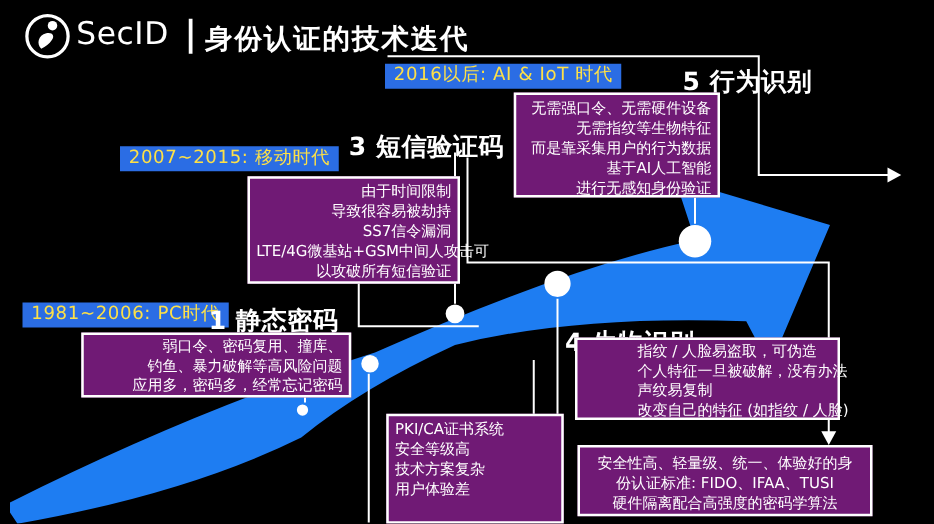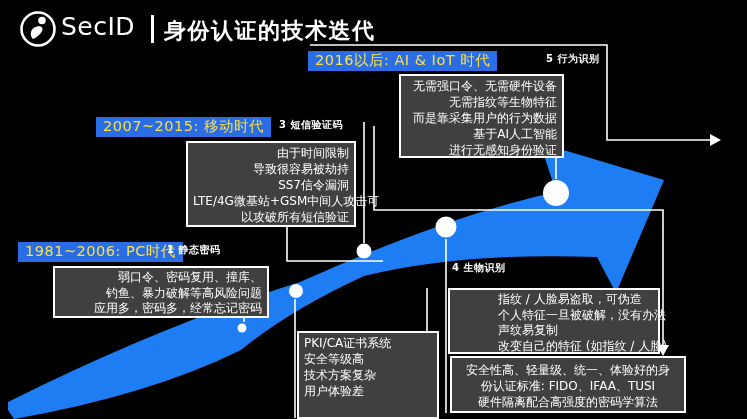--- a/index.html
+++ b/index.html
@@ -24,36 +24,36 @@
 
   .abs{position:absolute;z-index:2;}
   .brand{left:61px;top:12px;font-size:25px;font-weight:normal;letter-spacing:.5px;text-align:right;}
   .divider{left:151px;top:15px;width:3px;height:28px;background:#fff;}
   .page-title{left:164px;top:16px;font-size:22px;font-weight:bold;letter-spacing:1.5px;}
 
   .chip{
     background:var(--highlight_blue);color:#fde047;font-size:14.5px;
     padding:2px 7px 3px 7px;line-height:15px;white-space:nowrap;letter-spacing:.5px;
   }
-  .stage-label{font-size:10px;font-weight:bold;white-space:nowrap;letter-spacing:.5px;}
+  .stage-label{font-size:20px;font-weight:bold;white-space:nowrap;letter-spacing:.5px;}
 
   .tbox{
-    border:2px solid var(--box_border);background:#404040;
-    font-size:12px;line-height:16px;padding:2px 5px;box-sizing:border-box;
+    border:2px solid var(--box_border);background:#701a75;
+    font-size:12px;line-height:16px;padding:2px 5px;box-sizing:border-box;margin-left:12px;
   }
   .tbox div{white-space:nowrap;}
   .t-right{text-align:right;}
   .t-left{text-align:left;}
   .t-center{text-align:center;}
 
   .ebox-pc{left:53px;top:266px;width:216px;height:52px;line-height:15.5px;}
   .ebox-sms{left:186px;top:141px;width:170px;height:86px;}
   .ebox-ai{left:399px;top:74px;width:165px;height:84px;}
   .ebox-usb{left:297px;top:331px;width:142px;height:88px;}
-  .ebox-bio{left:448px;top:288px;width:212px;height:66px;line-height:15.5px;padding-left:48px;}
+  .ebox-bio{left:448px;top:270px;width:212px;height:66px;line-height:15.5px;padding-left:48px;}
   .ebox-fido{left:450px;top:356px;width:236px;height:57px;padding-top:4px;}
 </style>
 </head>
 <body>
 
 <div class="canvas">
 
   <svg class="art" width="747" height="419" viewBox="0 0 747 419">
 
     <path class="arrow-path" d="M 8 402
@@ -109,21 +109,21 @@
   <div class="abs stage-label" style="left:546px;top:52px;">5 行为识别</div>
   <div class="abs tbox t-right ebox-ai">
     <div>无需强口令、无需硬件设备</div>
     <div>无需指纹等生物特征</div>
     <div>而是靠采集用户的行为数据</div>
     <div>基于AI人工智能</div>
     <div>进行无感知身份验证</div>
   </div>
 
   <div class="abs chip" style="left:96px;top:117px;">2007~2015: 移动时代</div>
-  <div class="abs stage-label" style="left:279px;top:118px;">3 短信验证码</div>
+  <div class="abs stage-label" style="left:279px;top:104px;">3 短信验证码</div>
   <div class="abs tbox t-right ebox-sms">
     <div>由于时间限制</div>
     <div>导致很容易被劫持</div>
     <div>SS7信令漏洞</div>
     <div>LTE/4G微基站+GSM中间人攻击可</div>
     <div>以攻破所有短信验证</div>
   </div>
 
   <div class="abs chip" style="left:18px;top:242px;">1981~2006: PC时代</div>
   <div class="abs stage-label" style="left:167px;top:243px;">1 静态密码</div>

